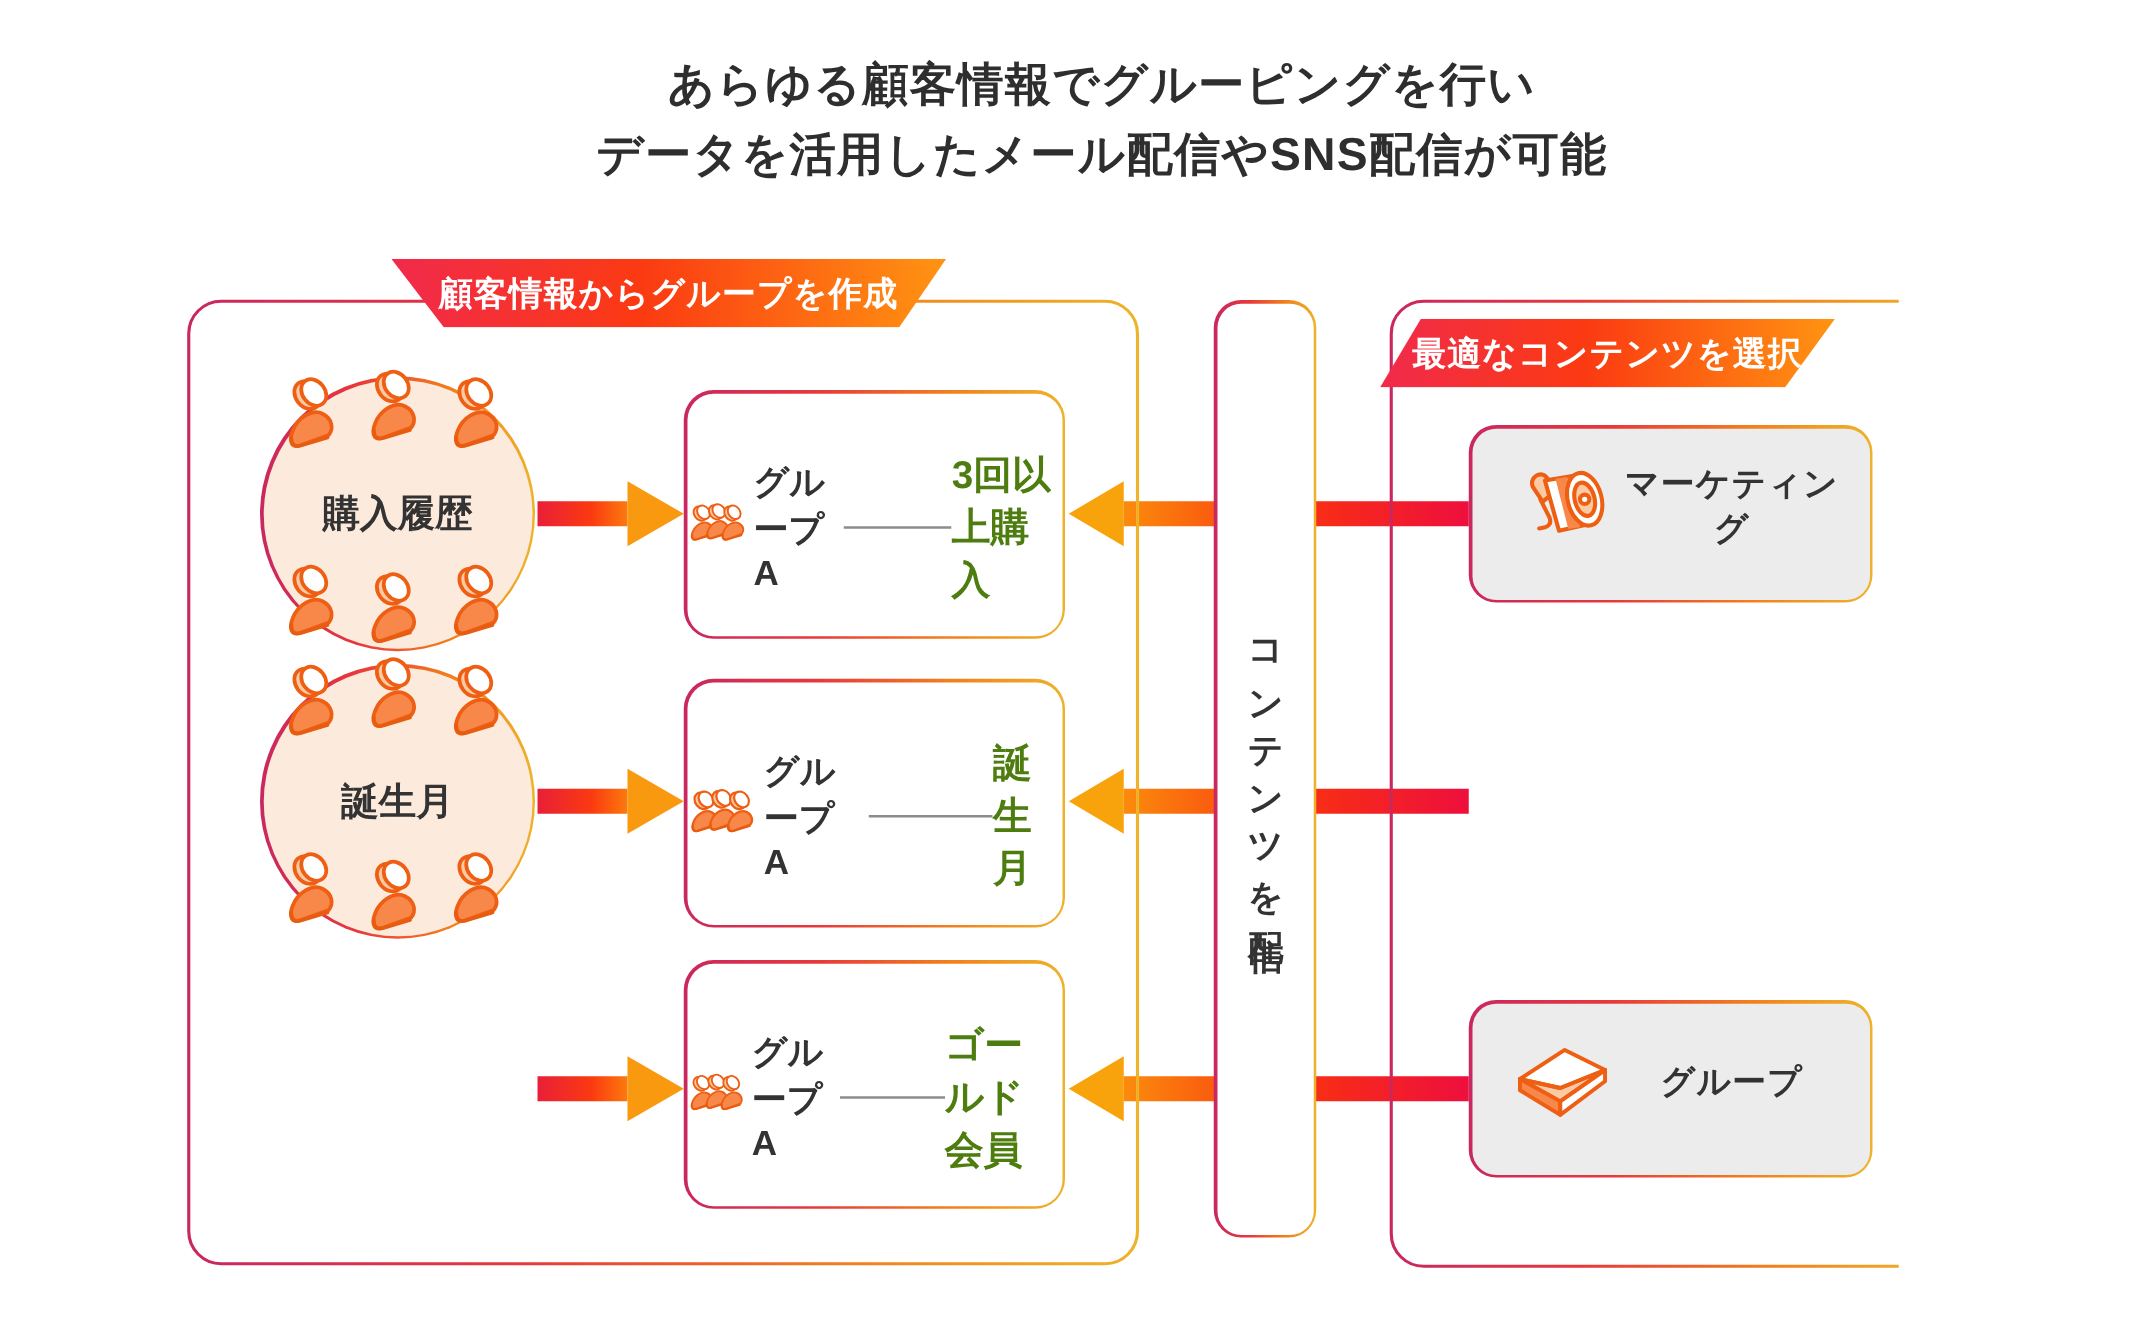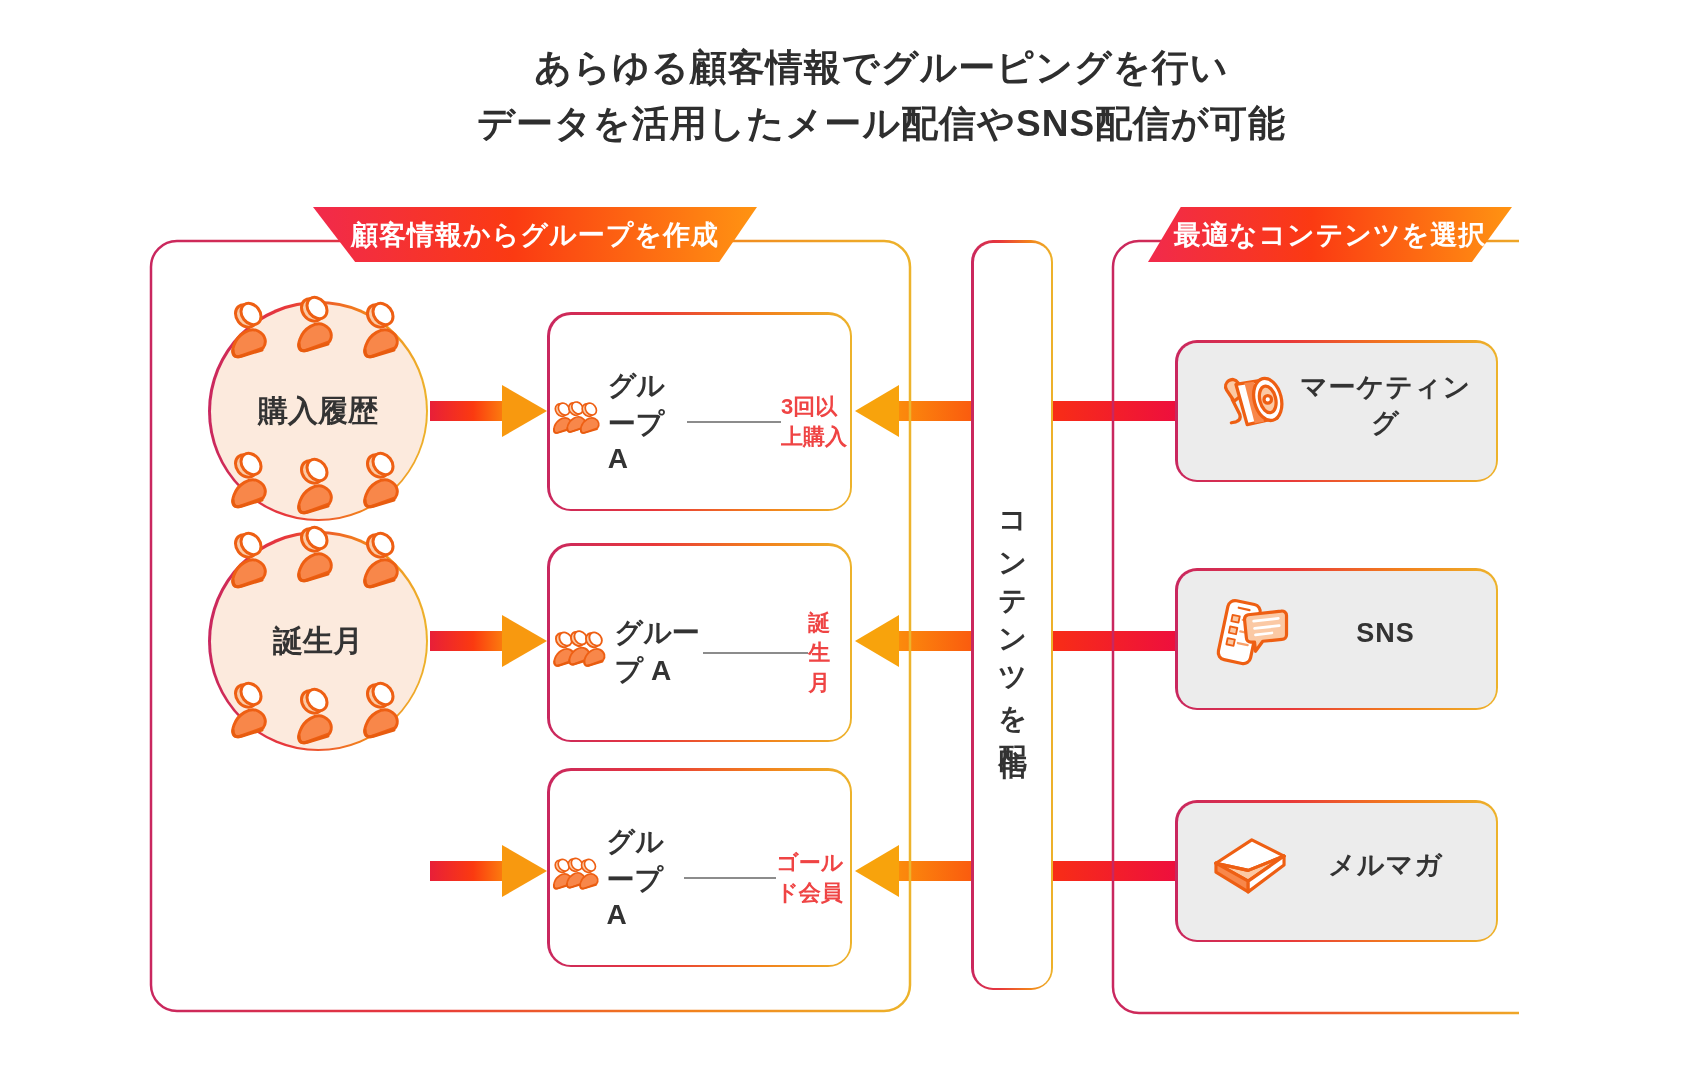--- a/index.html
+++ b/index.html
@@ -10,23 +10,23 @@
   .title{position:absolute;left:30px;top:40px;width:1703px;text-align:center;z-index:5;}
   .title div{font-size:37px;font-weight:bold;color:#2e2e2e;line-height:56px;letter-spacing:1px;}
 
   
   .ribbon{position:absolute;top:207px;height:55px;display:flex;align-items:center;justify-content:center;
           z-index:6;}
   .ribbon span{color:#ffffff;font-size:27px;font-weight:bold;letter-spacing:1px;}
   .ribbon-left{left:313px;width:444px;
     background:linear-gradient(90deg,#f12a4c 0%,#fb3a12 45%,#ff9412 100%);
     clip-path:polygon(0 0,100% 0,91.5% 100%,9.5% 100%);}
-  .ribbon-right{left:1148px;width:364px;
+  .ribbon-right{left:1104px;width:364px;
     background:linear-gradient(90deg,#f12a4c 0%,#fb3a12 45%,#ff9412 100%);
-    clip-path:polygon(9% 0,100% 0,89% 100%,0 100%);}
+    clip-path:polygon(9% 0,100% 0,89% 100%,0 100%);margin-top:48px;}
 
   
   .frames{position:absolute;left:0;top:0;z-index:3;pointer-events:none;}
 
   
   .gwrap{position:absolute;background:linear-gradient(90deg,#c9275f 0%,#e8383b 35%,#f2801c 70%,#edb32b 100%);z-index:2;}
   .ginner{position:absolute;inset:2.5px;background:#fff;}
 
   
   .midbar{left:971px;top:240px;width:82px;height:750px;border-radius:22px;}
@@ -38,21 +38,21 @@
   .circle .ginner{border-radius:50%;background:#fceadd;}
   .circle-label{position:absolute;left:0;top:0;width:100%;height:100%;display:flex;align-items:center;justify-content:center;
     font-size:30px;font-weight:bold;color:#333;z-index:2;}
   .person{position:absolute;z-index:1;}
 
   
   .groupbox{left:547px;width:305px;height:199px;border-radius:24px;}
   .groupbox .ginner{border-radius:21px;display:flex;flex-direction:row;align-items:center;padding-top:12px;box-sizing:border-box;}
   .group-name{font-size:28px;font-weight:bold;color:#333;margin-top:6px;}
   .group-divider{width:168px;height:2px;background:#8c8c8c;margin-top:9px;}
-  .group-cond{font-size:22px;font-weight:bold;color:#ef4444;margin-top:9px;}
+  .group-cond{font-size:31px;font-weight:bold;color:#4d7c0f;margin-top:9px;}
 
   
   .chanbox{left:1175px;width:323px;height:142px;border-radius:22px;}
   .chanbox .ginner{border-radius:19px;background:#ececec;display:flex;align-items:center;padding:0 20px 12px 26px;box-sizing:border-box;}
   .chan-icon{width:92px;display:flex;align-items:center;justify-content:center;flex:0 0 92px;}
   .chan-label{flex:1;text-align:center;font-size:27px;font-weight:bold;color:#333;letter-spacing:1px;}
 
   
   .arrow{position:absolute;display:flex;align-items:center;z-index:1;}
   .arrow-right{left:430px;width:117px;height:56px;}
@@ -203,60 +203,35 @@
             <ellipse cx="64" cy="36" rx="14.5" ry="23" transform="rotate(-14 64 36)" fill="#ffffff"></ellipse>
             <ellipse cx="64" cy="36" rx="8.5" ry="14.5" transform="rotate(-14 64 36)" fill="#fbc9a4"></ellipse>
             <circle cx="64" cy="36" r="4" fill="#ffffff"></circle>
           </g>
         </svg>
       </div>
       <div class="chan-label">マーケティング</div>
     </div>
   </div>
 
-  <div class="gwrap chanbox" style="top:568px">
-    <div class="ginner">
-      <div class="chan-icon">
-        <svg width="84" height="84" viewBox="0 0 92 92">
-          <g stroke="#ee5f13" stroke-width="3.5" stroke-linejoin="round" stroke-linecap="round">
-            <g transform="rotate(12 34 46)">
-              <rect x="16" y="12" width="36" height="66" rx="8" fill="#ffffff"></rect>
-              <line x1="28" y1="19" x2="40" y2="19" stroke-width="2.5"></line>
-              <rect x="23" y="28" width="8" height="7" fill="#fbc9a4" stroke-width="2"></rect>
-              <line x1="35" y1="31" x2="46" y2="31" stroke-width="2.5" stroke="#f8a16b"></line>
-              <rect x="23" y="41" width="8" height="7" fill="#fbc9a4" stroke-width="2"></rect>
-              <line x1="35" y1="44" x2="46" y2="44" stroke-width="2.5" stroke="#f8a16b"></line>
-              <rect x="23" y="54" width="8" height="7" fill="#fbc9a4" stroke-width="2"></rect>
-              <line x1="35" y1="57" x2="46" y2="57" stroke-width="2.5" stroke="#f8a16b"></line>
-            </g>
-            <path d="M44 26 L80 22 A5 5 0 0 1 86 27 L86 48 A5 5 0 0 1 81 53 L60 55 L52 66 L51 56 L47 56 A5 5 0 0 1 42 51 L40 31 A5 5 0 0 1 44 26 Z" fill="#fbc9a4"></path>
-            <line x1="50" y1="33" x2="77" y2="30" stroke="#ffffff" stroke-width="3"></line>
-            <line x1="51" y1="41" x2="78" y2="38" stroke="#ffffff" stroke-width="3"></line>
-            <line x1="52" y1="48" x2="70" y2="46" stroke="#ffffff" stroke-width="3"></line>
-          </g>
-        </svg>
-      </div>
-      <div class="chan-label">SNS</div>
-    </div>
-  </div>
 
   <div class="gwrap chanbox" style="top:800px">
     <div class="ginner">
       <div class="chan-icon">
         <svg width="86" height="78" viewBox="0 0 96 84">
           <g stroke="#ee5f13" stroke-width="3.5" stroke-linejoin="round" stroke-linecap="round">
             <path d="M10 40 L50 14 L86 32 L46 60 Z" fill="#ffffff"></path>
             <path d="M10 40 L46 48 L86 32 L46 60 Z" fill="#fbc9a4"></path>
             <path d="M10 40 L46 48 L86 32" fill="none"></path>
             <path d="M10 40 L10 50 L46 72 L46 60 Z" fill="#f8874a"></path>
             <path d="M46 60 L46 72 L86 42 L86 32 Z" fill="#ffffff"></path>
           </g>
         </svg>
       </div>
-      <div class="chan-label">メルマガ</div>
+      <div class="chan-label">グループ</div>
     </div>
   </div>
 
   <div class="arrow arrow-right" style="top:383px">
     <div class="shaft"></div>
     <div class="head"></div>
   </div>
   <div class="arrow arrow-right" style="top:613px">
     <div class="shaft"></div>
     <div class="head"></div>

